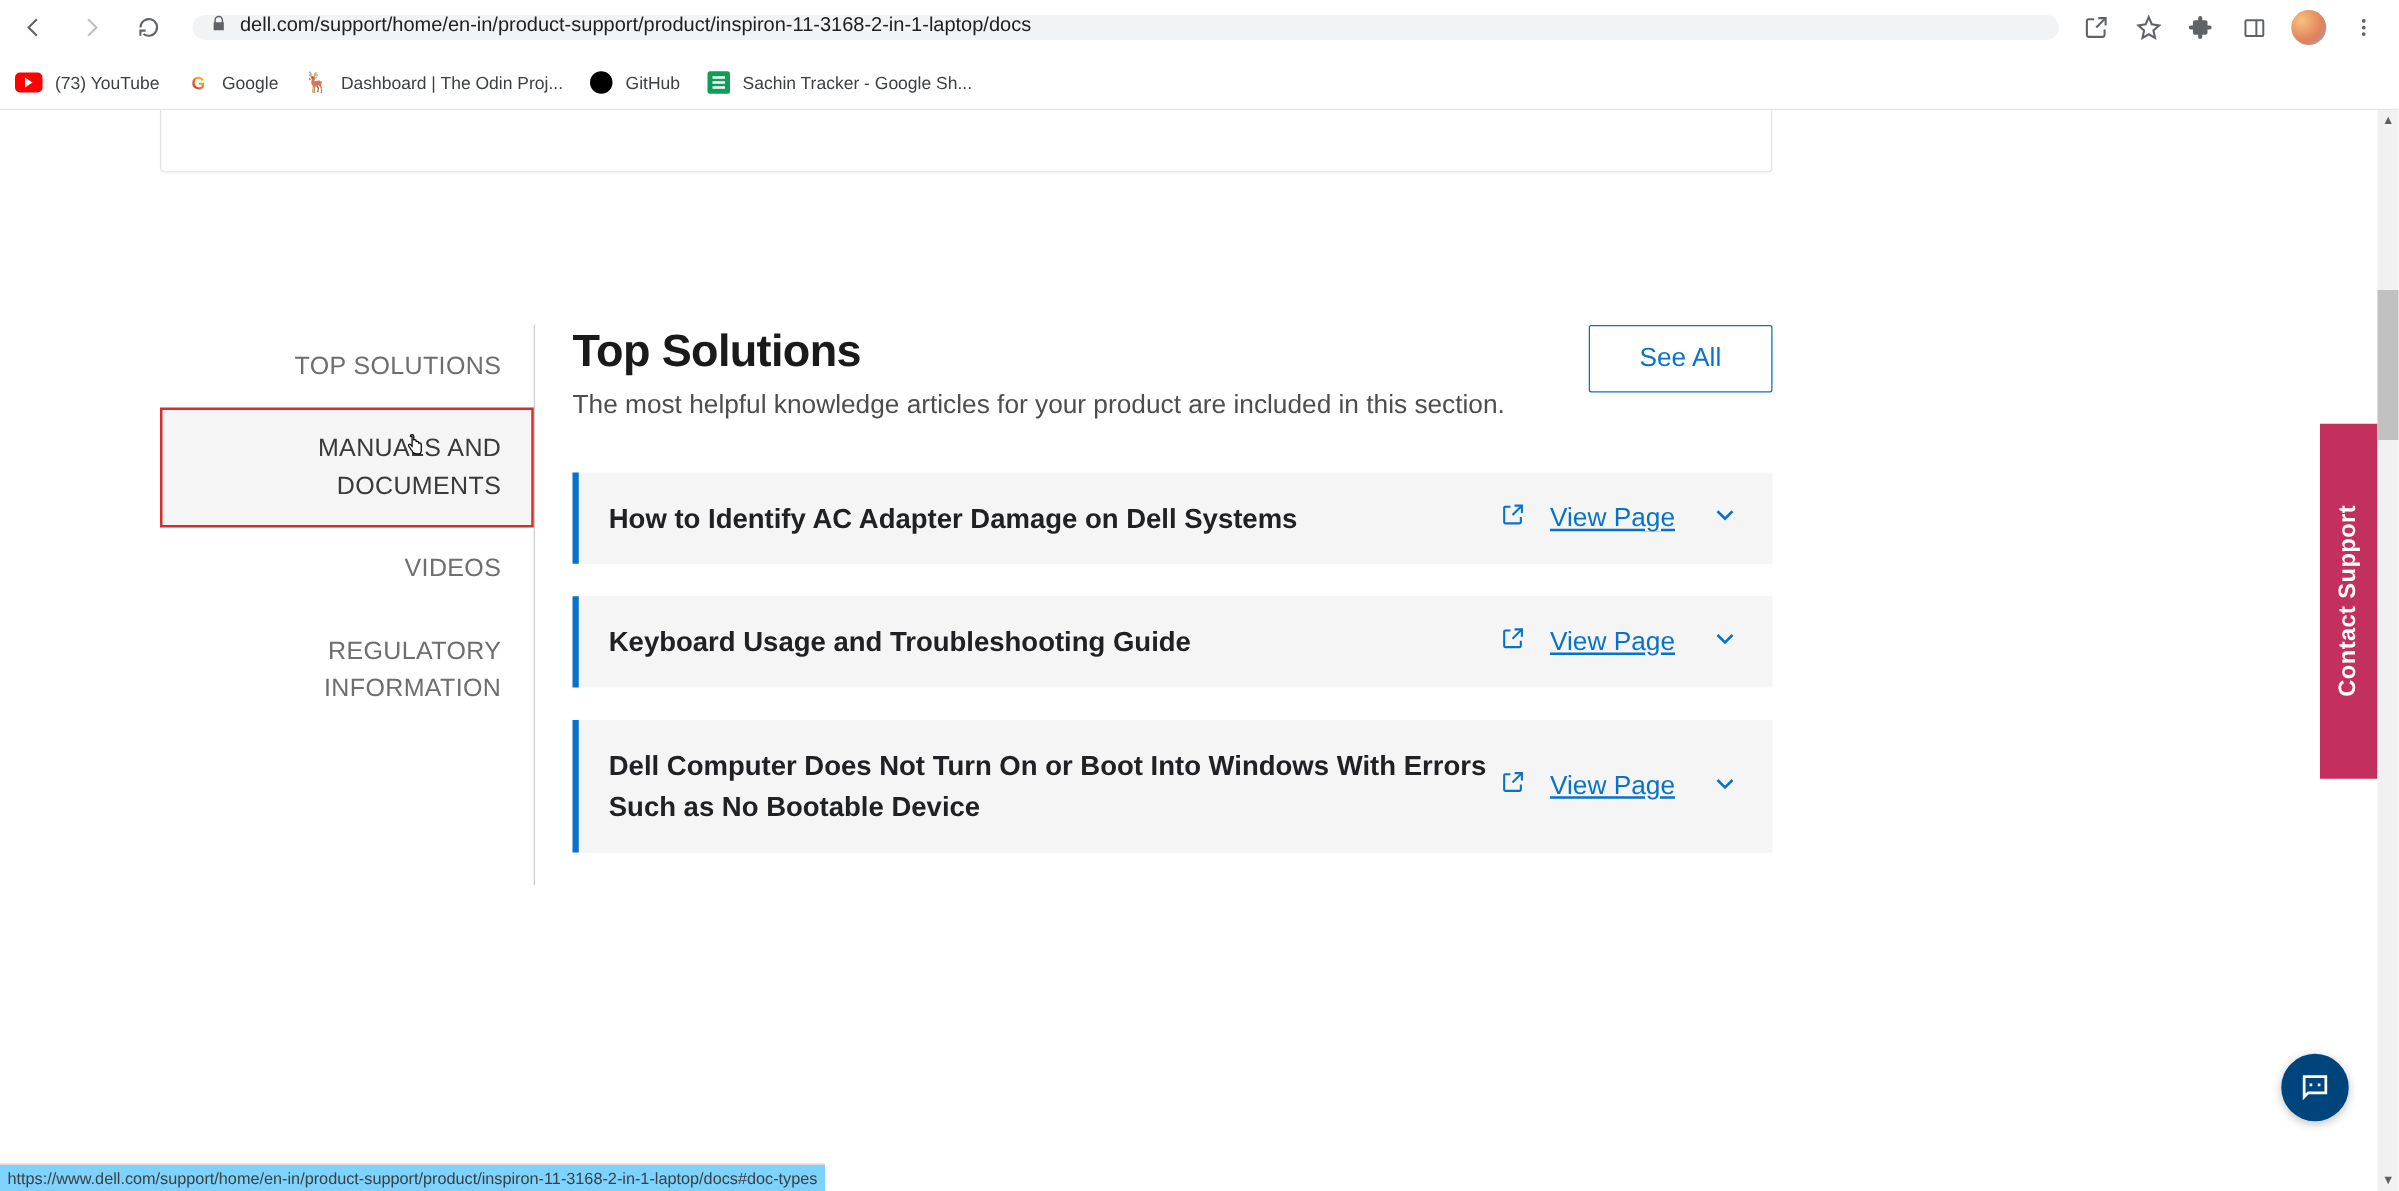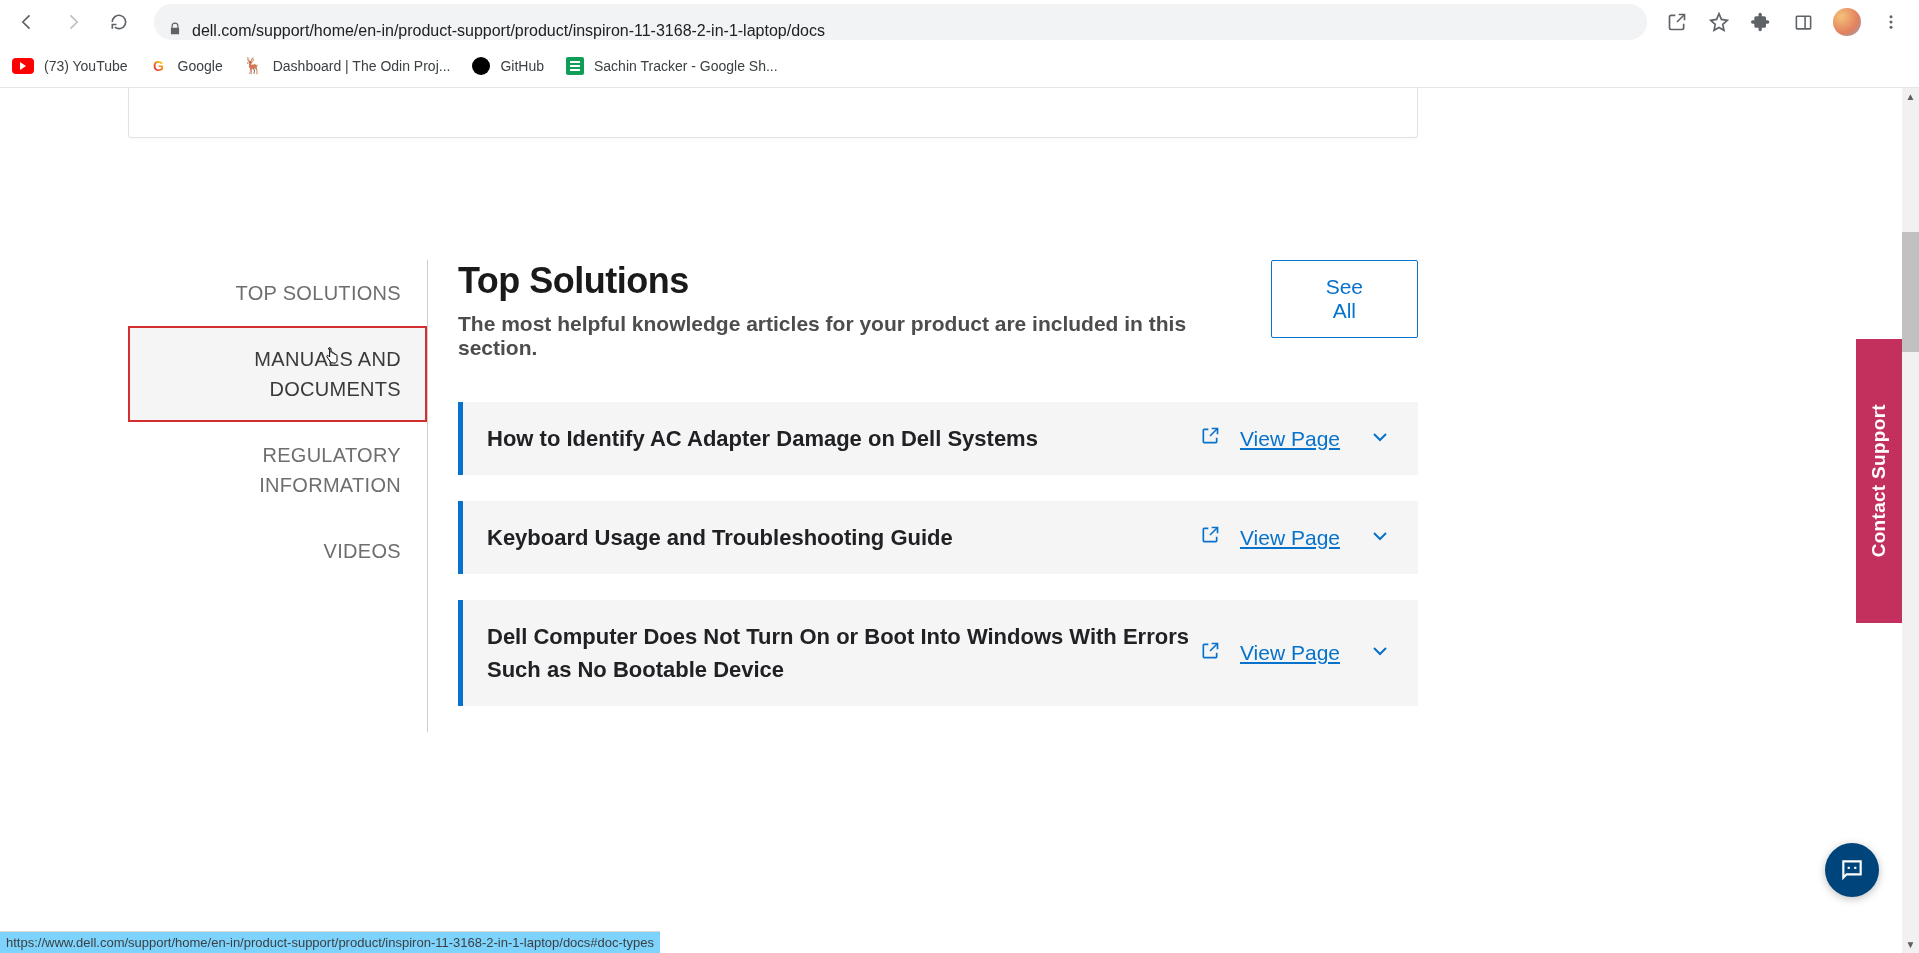--- a/index.html
+++ b/index.html
@@ -4,21 +4,21 @@
 <style>
   * { margin: 0; padding: 0; box-sizing: border-box; font-family: Arial, Helvetica, sans-serif; }
   body { background: #fff; width: 1919px; height: 953px; overflow: hidden; position: relative; }
 
   
   .chrome-bar { display: flex; align-items: center; height: 44px; padding: 0 10px; gap: 12px; }
   .nav-arrow { width: 34px; height: 34px; display: flex; align-items: center; justify-content: center; color: #5f6368; border-radius: 50%; cursor: pointer; }
   .nav-arrow.disabled { color: #bfbfbf; }
   .nav-arrow svg { width: 20px; height: 20px; }
   .reload svg { width: 20px; height: 20px; }
-  .omnibox { flex: 1; background: #f1f3f4; border-radius: 20px; height: 36px; display: flex; align-items: flex-end; padding: 0 14px; margin: 0 6px; gap: 10px; }
+  .omnibox { flex: 1; background: #f1f3f4; border-radius: 20px; height: 20px; display: flex; align-items: flex-start; padding: 0 14px; margin: 0 6px; gap: 10px; }
   .omnibox .lock { color: #5f6368; }
   .omnibox .url { color: #202124; font-size: 16px; white-space: nowrap; overflow: hidden; }
   .chrome-icons { display: flex; align-items: center; gap: 18px; color: #5f6368; padding-right: 6px; }
   .chrome-icons > * { display: flex; align-items: center; justify-content: center; width: 24px; height: 24px; }
   .avatar-circle { width: 28px; height: 28px; border-radius: 50%; background: radial-gradient(circle at 30% 30%, #f4c27a, #e2805e 60%, #8aa8c4); }
 
   .bookmarks-bar { display: flex; align-items: center; height: 44px; padding: 0 12px; gap: 22px; border-bottom: 1px solid #e5e5e5; }
   .bookmark { display: flex; align-items: center; gap: 10px; color: #3c4043; font-size: 14px; cursor: pointer; }
   .bm-icon { width: 18px; height: 18px; display: flex; align-items: center; justify-content: center; font-size: 14px; }
   .youtube-icon { width: 22px; height: 16px; background: #ff0000; border-radius: 4px; position: relative; }
@@ -45,21 +45,21 @@
   
   .side-nav { width: 300px; border-right: 1px solid #ccc; }
   .side-item { text-align: right; padding: 18px 26px 18px 12px; font-size: 20px; font-weight: 400; color: #6e6e6e; cursor: pointer; letter-spacing: 0.3px; line-height: 1.5; }
   .side-item.active { background: #f5f5f5; color: #3a3a3a; outline: 2px solid #d32f2f; outline-offset: -2px; position: relative; font-weight: 400; }
   .cursor-hand { position: absolute; left: 195px; top: 21px; font-size: 16px; color:#000; pointer-events:none; }
 
   
   .main-col { flex: 1; padding-left: 30px; }
   .title-row { display: flex; justify-content: space-between; align-items: flex-start; }
   .main-title { font-size: 36px; font-weight: 700; color: #1a1a1a; letter-spacing: -0.5px; }
-  .subtitle { font-size: 21px; color: #4d4d4d; margin-top: 10px; font-weight: bold; }
+  .subtitle { font-size: 21px; color: #4d4d4d; margin-top: 10px; }
   .see-all { border: 1px solid #0672cb; color: #0672cb; background: #fff; font-size: 21px; padding: 14px 40px; border-radius: 2px; cursor: pointer; font-weight: 400; }
 
   .solutions { margin-top: 42px; }
   .solution-item { display: flex; align-items: center; background: #f5f5f5; border-left: 5px solid #0672cb; padding: 20px 26px 20px 24px; margin-bottom: 26px; }
   .solution-title { flex: 1; font-size: 22px; font-weight: 600; color: #202124; line-height: 1.5; }
   .view-link { display: flex; align-items: center; gap: 20px; color: #0672cb; font-size: 21px; text-decoration: underline; cursor: pointer; margin-right: 28px; }
   .ext-icon svg { width: 20px; height: 20px; stroke: #0672cb; }
   .chev { color: #0672cb; }
   .chev svg { width: 24px; height: 24px; stroke: #0672cb; stroke-width: 2; fill: none; }
 
@@ -169,22 +169,22 @@
     <div class="side-nav">
       <div class="side-item">TOP SOLUTIONS</div>
       <div class="side-item active">
         <span>MANUALS AND DOCUMENTS</span>
         <span class="cursor-hand">
           <svg width="16" height="20" viewBox="0 0 24 30" fill="#fff" stroke="#000" stroke-width="1.5">
               <path d="M9 2v12l-2-2c-1-1-3 0-2 2l5 7c1 1 2 2 4 2h3c2 0 3-2 3-4v-7c0-1-1-2-2-2s-1 1-1 1v-1c0-1-1-2-2-2s-1 1-1 1v-1c0-1-1-2-2-2s-1 1-1 1V2c0-1-1-2-2-2s-2 1-2 2z" transform="translate(1 1)"></path>
             </svg>
         </span>
       </div>
+      <div class="side-item">VIDEOS</div>
       <div class="side-item">REGULATORY INFORMATION</div>
-      <div class="side-item">VIDEOS</div>
     </div>
 
     <div class="main-col">
       <div class="title-row">
         <div>
           <h1 class="main-title">Top Solutions</h1>
           <p class="subtitle">The most helpful knowledge articles for your product are included in this section.</p>
         </div>
         <button class="see-all">See All</button>
       </div>

